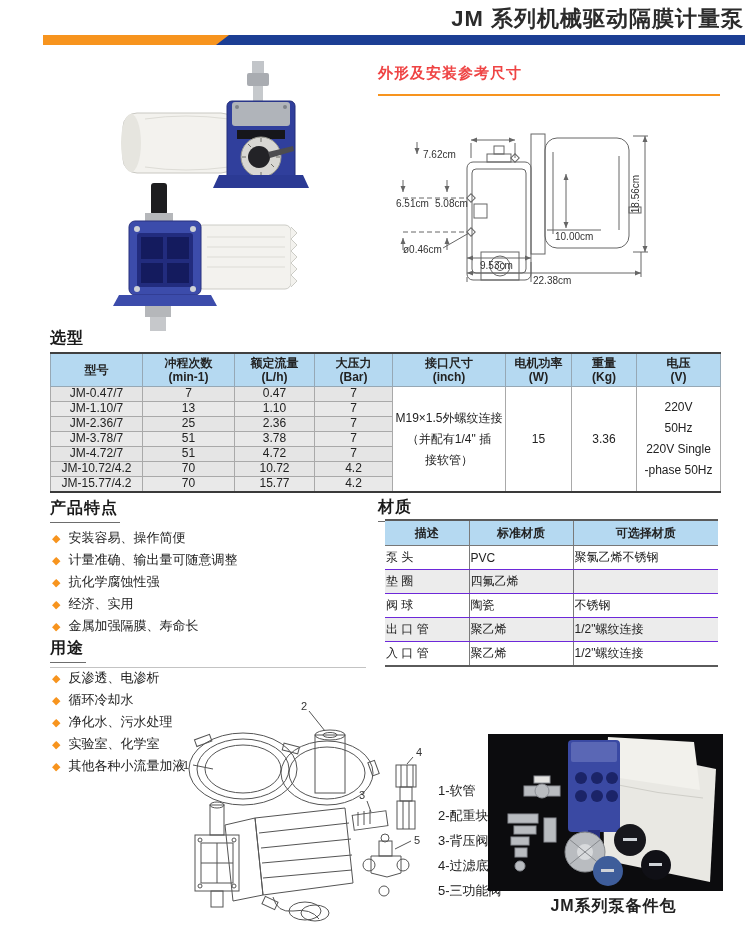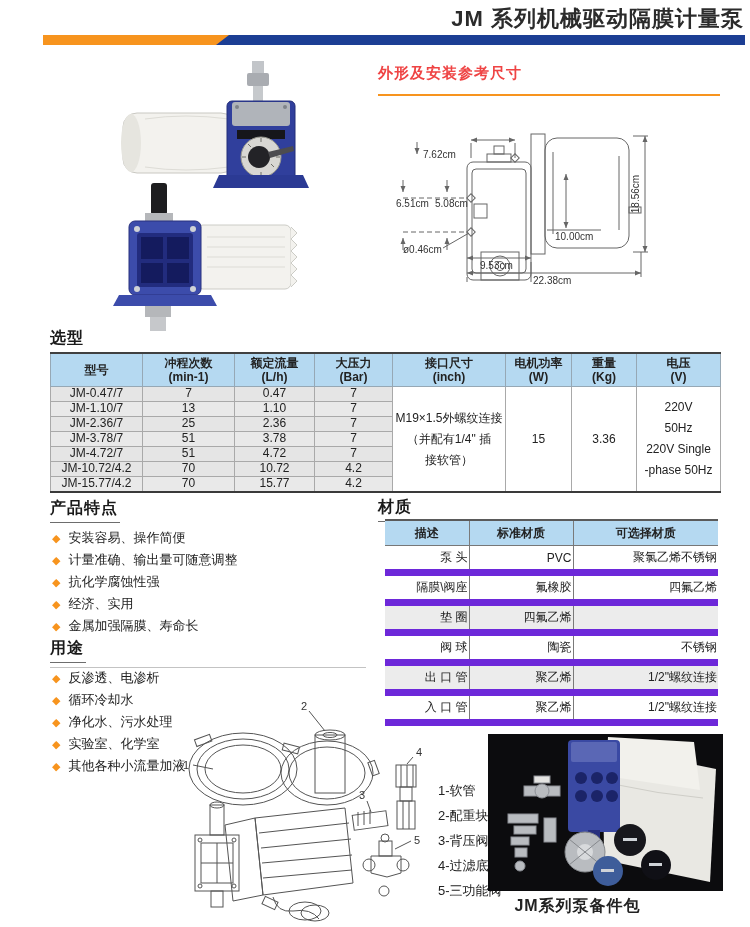--- a/index.html
+++ b/index.html
@@ -35,35 +35,35 @@
   .sel-table td.merged{white-space:pre-line;line-height:1.75;background:#fff;}
   .sel-table tr.shade td{background:#e9e9e9;}
 
   
   .mat-table{position:absolute;left:385px;top:519px;width:333px;border-collapse:collapse;
              table-layout:fixed;font-size:12px;color:#222;
              border-top:2px solid #5a5a5a;border-bottom:2px solid #5a5a5a;}
   .mat-table th{background:#b5d9f1;font-weight:bold;height:22px;text-align:center;
                 border-bottom:1px solid #777;}
   .mat-table th+th,.mat-table td+td{border-left:1px solid #7a7a7a;}
-  .mat-table td{height:21px;text-align:right;border-bottom:7px solid #6d28d9;background:#fff;}
+  .mat-table td{height:21px;text-align:left;border-bottom:1px solid #6d28d9;background:#fff;}
   .mat-table tr.shade td{background:#ececec;}
 
   
   ul.blist{position:absolute;list-style:none;margin:0;padding:0;font-size:13px;color:#222;}
   ul.blist li{height:22px;display:flex;align-items:center;}
   .bullet{color:#f7941e;margin-right:8px;font-size:11px;line-height:1;}
   .feat{left:52px;top:527px;}
   .apps{left:52px;top:667px;}
   .legend{position:absolute;left:424px;top:764px;list-style:none;margin:14px;padding:0;
           font-size:13px;color:#222;}
   .legend li{height:25px;display:flex;align-items:center;}
 
   
-  .photo-cap{position:absolute;left:460px;top:896px;width:235px;text-align:center;
+  .photo-cap{position:absolute;left:496px;top:896px;width:235px;text-align:center;
              font-size:16px;font-weight:bold;color:#222;letter-spacing:1px;}
 
   svg{position:absolute;display:block;}
   .dim-svg text{font-size:10px;fill:#333;font-family:"Liberation Sans",sans-serif;}
   .parts-svg text{font-size:11px;fill:#333;font-family:"Liberation Sans",sans-serif;}
 </style>
 </head>
 <body>
 
 <div id="page">
@@ -337,25 +337,20 @@
         <th>标准材质</th>
         <th>可选择材质</th>
       </tr>
     </thead>
     <tbody>
         <tr>
           <td>泵  头</td>
           <td>PVC</td>
           <td>聚氯乙烯不锈钢</td>
         </tr>
-        <tr>
-          <td>隔膜\阀座</td>
-          <td>氟橡胶</td>
-          <td>四氟乙烯</td>
-        </tr>
         <tr class="shade">
           <td>垫  圈</td>
           <td>四氟乙烯</td>
           <td></td>
         </tr>
         <tr>
           <td>阀  球</td>
           <td>陶瓷</td>
           <td>不锈钢</td>
         </tr>

